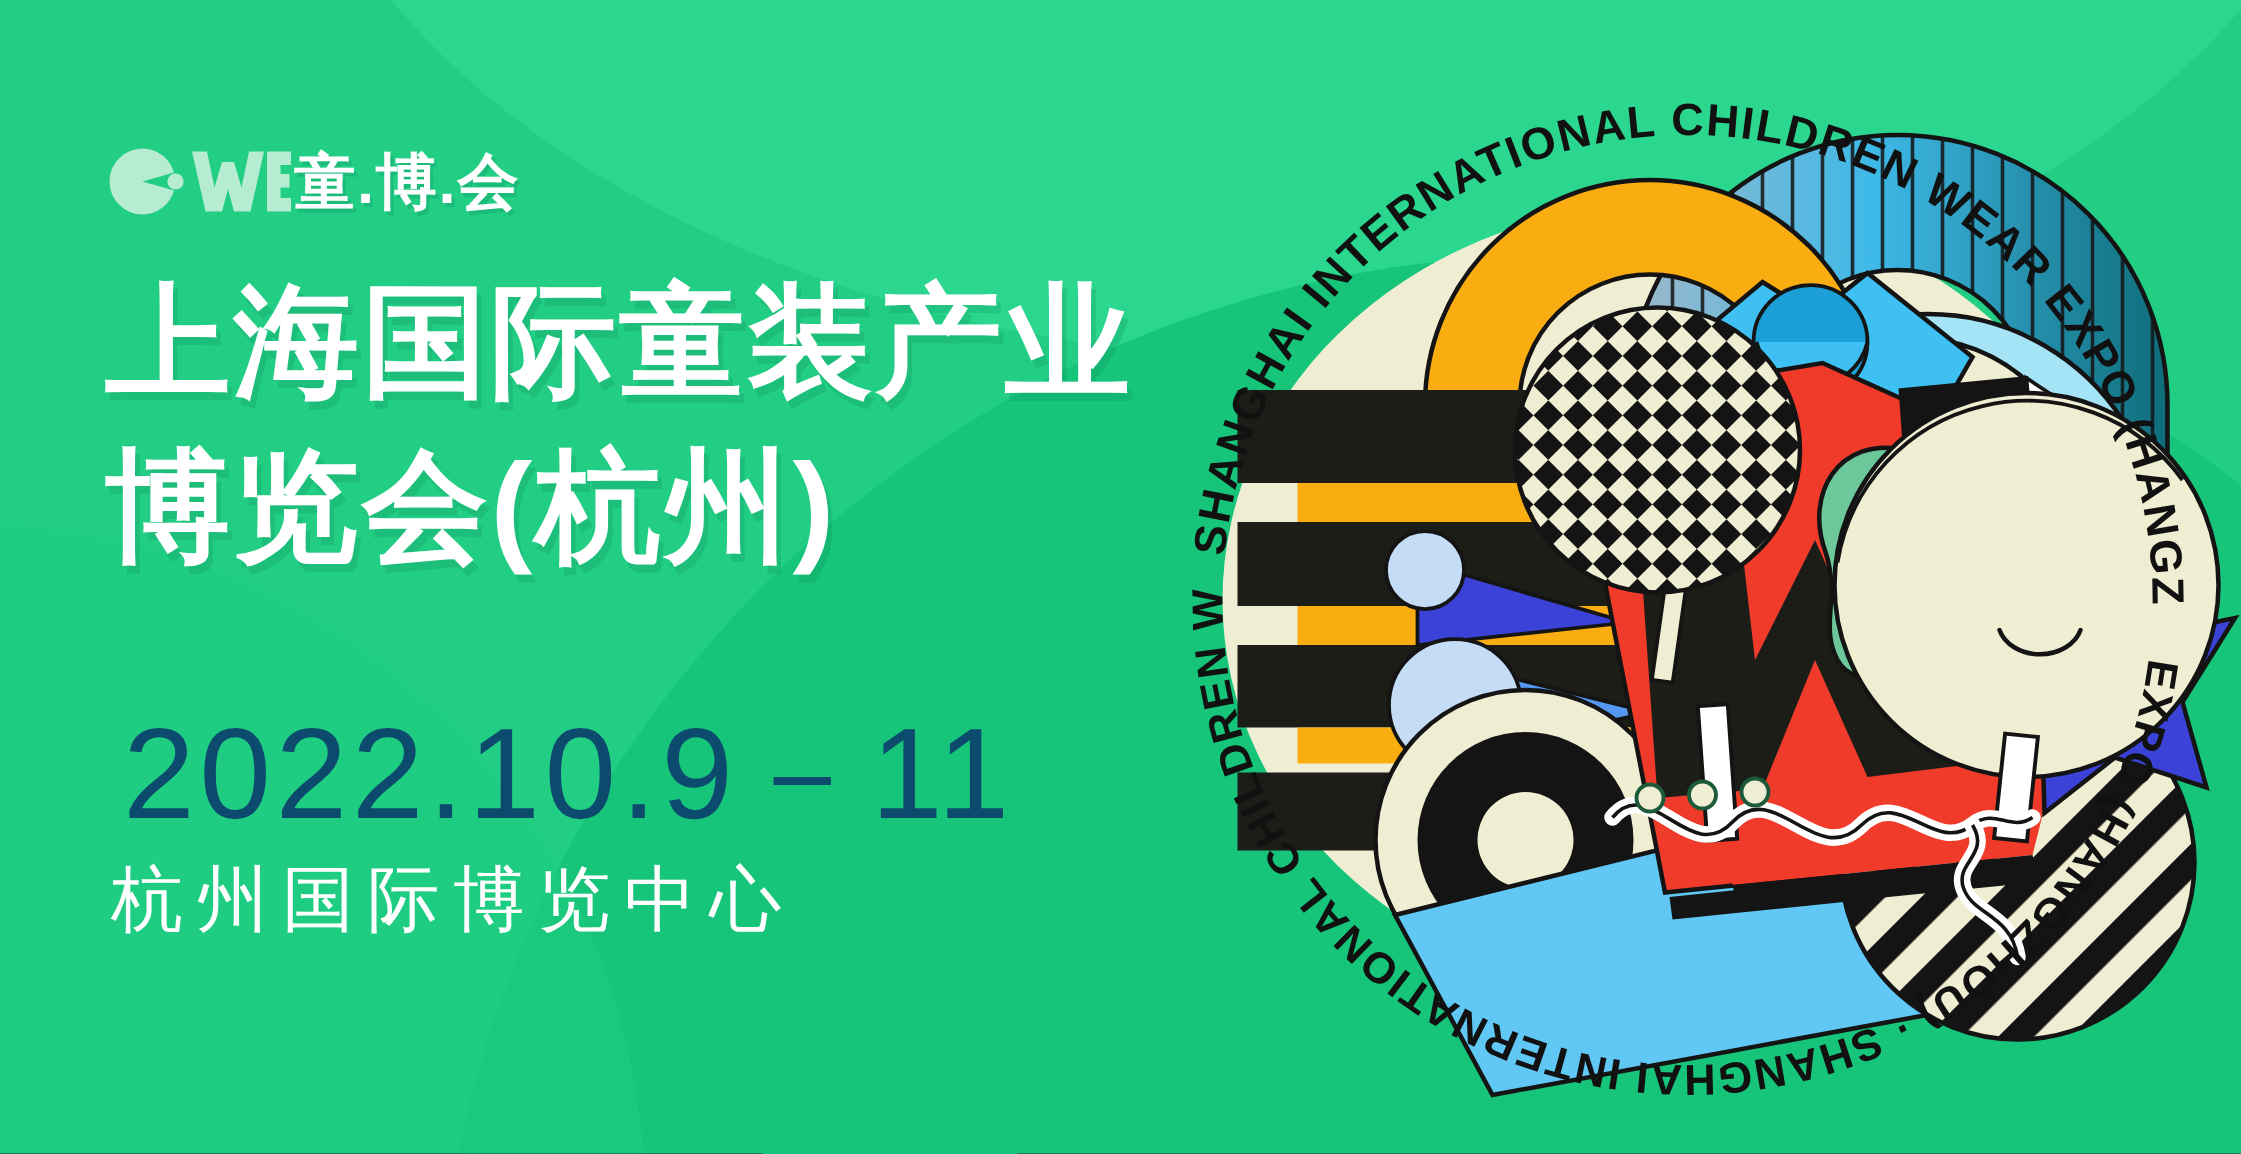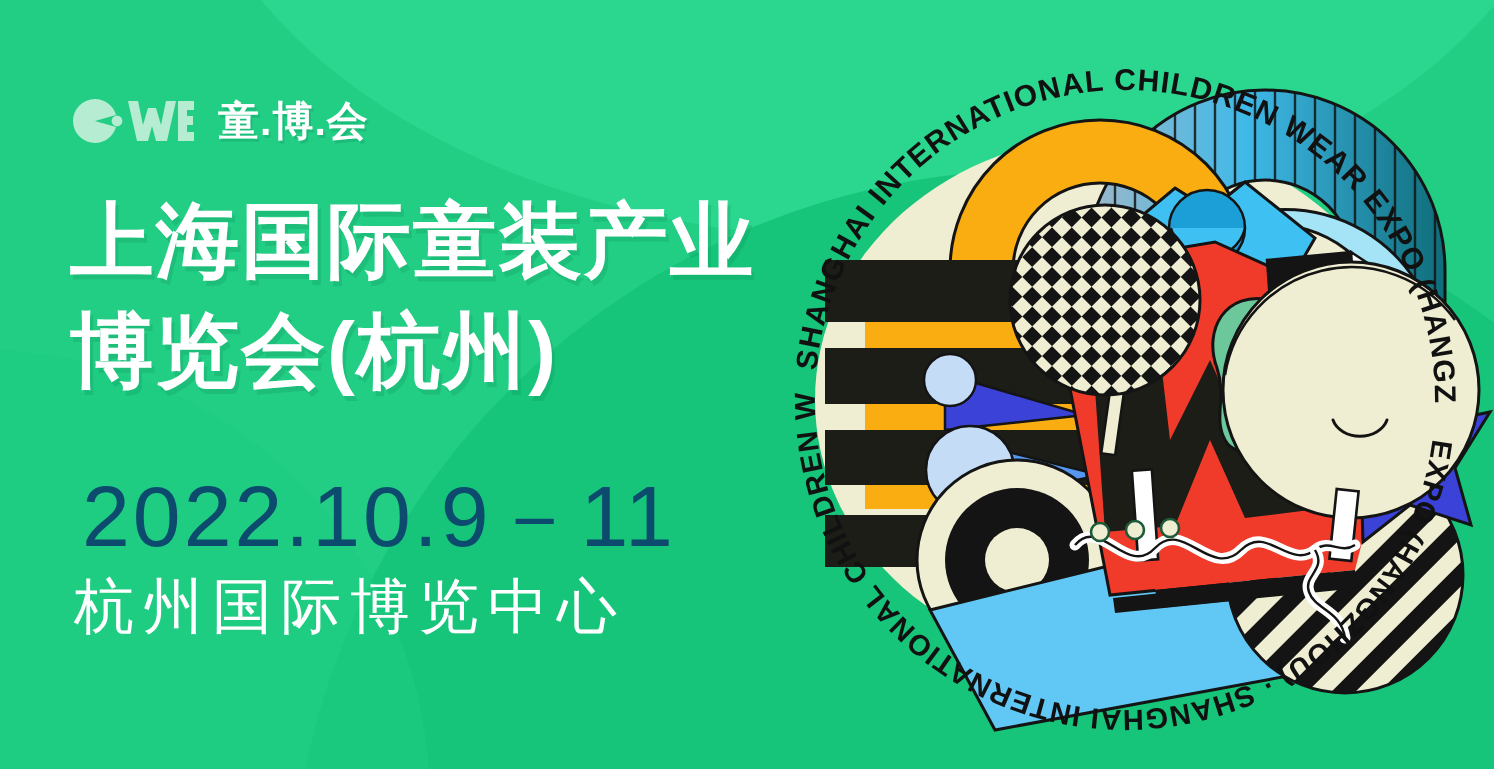--- a/index.html
+++ b/index.html
@@ -31,34 +31,34 @@
     width:900px;height:900px;
     left:-470px;top:350px;
     background:#1dcb81;
     border-radius:50%;
     opacity:.65;
   }
 
   
   .brand{
     position:absolute;left:72px;top:98px;
-    display:flex;align-items:center;gap:24px;
+    display:flex;align-items:center;gap:2px;
   }
   .brand-mark{display:block;}
   .brand-cn{
     color:#ffffff;
     font-size:41px;
     font-weight:700;
     letter-spacing:1px;
     line-height:1;
     white-space:nowrap;
     text-shadow:2px 3px 0 rgba(14,150,95,.30);
   }
   .title{
-    position:absolute;left:70px;top:186px;
+    position:absolute;left:70px;top:174px;
     width:820px;
   }
   .title-line{
     color:#ffffff;
     font-size:82px;
     font-weight:700;
     line-height:1.34;
     letter-spacing:2px;
     white-space:nowrap;
     text-shadow:3px 5px 0 rgba(14,150,95,.28);
@@ -70,21 +70,21 @@
     color:#0c4a6e;
     font-size:86px;
     font-weight:400;
     letter-spacing:3px;
     line-height:1;
     white-space:nowrap;
   }
   .venue{
     position:absolute;left:74px;top:577px;
     color:#ffffff;
-    font-size:60px;
+    font-size:48px;
     font-weight:400;
     letter-spacing:9px;
     line-height:1;
     white-space:nowrap;
   }
 
   
   .art{
     position:absolute;
     left:755px;top:-30px;

